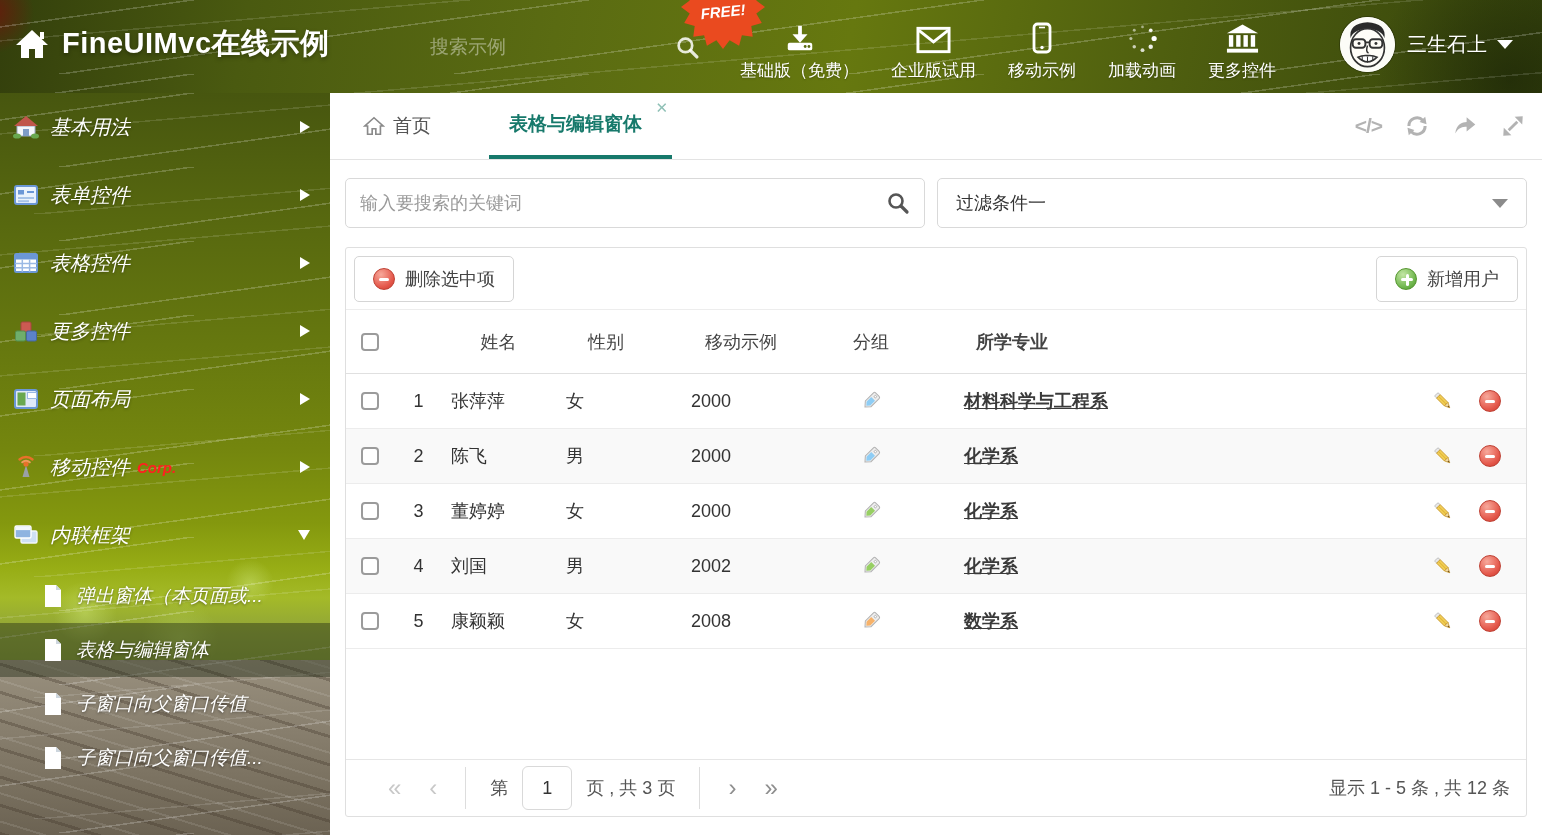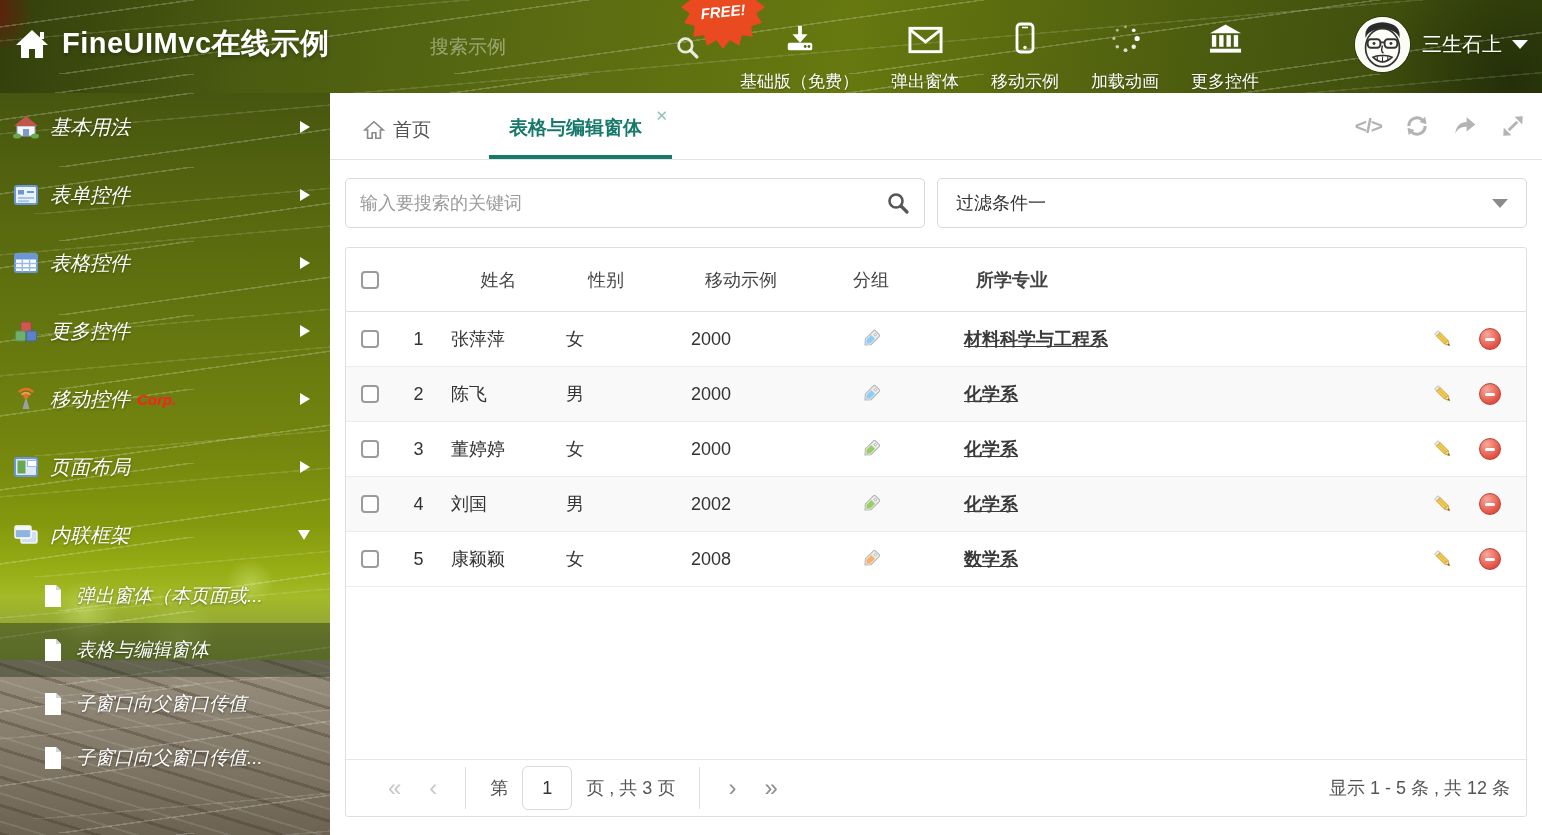--- a/index.html
+++ b/index.html
@@ -29,23 +29,23 @@
   .hsearch input { flex:1; background:transparent; border:none; outline:none; color:rgba(255,255,255,.9); font-size:19px; }
   .hsearch input::placeholder { color:rgba(255,255,255,.42); }
   .hsearch .mag { width:25px; height:25px; color:rgba(255,255,255,.85); flex:0 0 auto; }
 
   .free-badge { position:absolute; left:681px; top:-35px; width:84px; height:84px; pointer-events:none; }
   .free-badge span { position:absolute; left:0; top:38px; width:84px; text-align:center; color:#fff; font-size:15px; font-weight:bold; transform:rotate(-6deg); font-style:italic; }
 
   .hnav { position:absolute; left:724px; top:20px; display:flex; align-items:flex-start; }
   .hnav-item { display:flex; flex-direction:column; align-items:center; color:#fff; cursor:pointer; padding:0 16px; }
   .hnav-item .hicon { height:34px; display:flex; align-items:flex-end; justify-content:center; }
-  .hnav-item .hlabel { margin-top:16px; font-size:17px; white-space:nowrap; text-shadow:0 1px 2px rgba(0,0,0,.3); }
-
-  .user { position:absolute; right:14px; top:17px; display:flex; align-items:center; cursor:pointer; }
+  .hnav-item .hlabel { margin-top:5px; font-size:17px; white-space:nowrap; text-shadow:0 1px 2px rgba(0,0,0,.3); }
+
+  .user { position:absolute; right:29px; top:17px; display:flex; align-items:center; cursor:pointer; }
   .avatar { width:55px; height:55px; border-radius:50%; overflow:hidden; background:#fcfcf8; display:inline-flex; box-shadow:0 0 0 1px rgba(0,0,0,.25); }
   .user-name { color:#fff; font-size:20px; margin:0 10px 0 12px; text-shadow:0 1px 2px rgba(0,0,0,.3); }
   .caret-down { width:0; height:0; border-left:8px solid transparent; border-right:8px solid transparent; border-top:9px solid #fff; }
 
   
   .sidebar {
     position:absolute; top:93px; left:0; width:330px; height:742px; z-index:4; overflow:hidden;
     background:
       radial-gradient(circle 45px at 85px 520px, rgba(215,240,130,.40), rgba(215,240,130,0) 70%),
       radial-gradient(circle 34px at 250px 490px, rgba(220,245,150,.35), rgba(220,245,150,0) 70%),
@@ -64,21 +64,21 @@
   .arrow-r { margin-left:auto; width:0; height:0; border-left:10px solid #fff; border-top:6px solid transparent; border-bottom:6px solid transparent; }
   .arrow-d { margin-left:auto; width:0; height:0; border-top:10px solid #fff; border-left:6px solid transparent; border-right:6px solid transparent; }
   .sub-item { height:54px; display:flex; align-items:center; padding:0 12px 0 43px; color:#fff; font-size:19px; cursor:pointer; text-shadow:0 1px 3px rgba(0,0,0,.45); white-space:nowrap; }
   .sub-item.selected { background:rgba(30,40,18,.42); }
   .file-icon { width:20px; height:24px; margin-right:13px; flex:0 0 auto; display:inline-flex; }
 
   
   .main { position:absolute; top:93px; left:330px; width:1212px; height:742px; background:#fff; z-index:4; }
 
   .tabbar { position:relative; height:67px; border-bottom:1px solid #e3e3e3; display:flex; align-items:stretch; }
-  .tab { display:flex; align-items:center; font-size:19px; cursor:pointer;margin-top:8px; }
+  .tab { display:flex; align-items:center; font-size:19px; cursor:pointer; }
   .tab-home { margin-left:33px; color:#555; }
   .tab-home .th-icon { width:22px; height:22px; margin-right:8px; color:#8a8a8a; display:inline-flex; }
   .tab-active { position:relative; margin-left:58px; padding:0 30px 0 20px; color:#17796b; font-weight:bold; border-bottom:4px solid #17796b; }
   .tab-close { position:absolute; top:7px; right:4px; font-size:15px; font-weight:bold; color:#8fc0b6; line-height:1; cursor:pointer; }
   .tab-tools { position:absolute; right:16px; top:0; height:100%; display:flex; align-items:center; gap:22px; color:#b3b3b3; }
   .tool-ic { width:26px; height:26px; display:inline-flex; cursor:pointer; }
   .code-ic { font-size:21px; font-weight:bold; letter-spacing:-1px; cursor:pointer; }
 
   .content { padding:18px 15px 0; }
   .filter-row { display:flex; gap:12px; margin-bottom:19px; }
@@ -180,21 +180,21 @@
         </span>
         <span class="hlabel">基础版（免费）</span>
       </div>
       <div class="hnav-item">
         <span class="hicon">
           <svg viewBox="0 0 36 28" width="35" height="28">
               <rect x="2" y="2" width="32" height="24" fill="none" stroke="#fff" stroke-width="3"></rect>
               <path d="M3 4 L18 16 L33 4" fill="none" stroke="#fff" stroke-width="3"></path>
             </svg>
         </span>
-        <span class="hlabel">弹出窗体</span>
+        <span class="hlabel">企业版试用</span>
       </div>
       <div class="hnav-item">
         <span class="hicon">
           <svg viewBox="0 0 20 32" width="20" height="32">
               <rect x="2" y="2" width="16" height="28" rx="3.5" fill="none" stroke="#fff" stroke-width="2.8"></rect>
               <line x1="7" y1="5.5" x2="13" y2="5.5" stroke="#fff" stroke-width="1.6"></line>
               <circle cx="10" cy="25.5" r="1.7" fill="#fff"></circle>
             </svg>
         </span>
         <span class="hlabel">移动示例</span>
@@ -310,40 +310,40 @@
               <rect x="13.5" y="13" width="10" height="10" rx="1.5" fill="#5b82c8" stroke="#44689f"></rect>
             </svg>
         </span>
         <span>更多控件</span>
         <span class="arrow-r"></span>
       </div>
 
       <div class="side-item">
         <span class="sicon">
           <svg viewBox="0 0 26 26">
+              <rect x="2" y="4" width="22" height="18" rx="2" fill="#dfe9f8" stroke="#6b97d6" stroke-width="2"></rect>
+              <rect x="4.5" y="6.5" width="8" height="13" fill="#69a84f"></rect>
+              <rect x="14.5" y="6.5" width="9" height="6" fill="#fff" stroke="#9bb9e4"></rect>
+            </svg>
+        </span>
+        <span>页面布局</span>
+        <span class="arrow-r"></span>
+      </div>
+
+      <div class="side-item">
+        <span class="sicon">
+          <svg viewBox="0 0 26 26">
               <polygon points="13,11 16.5,23 9.5,23" fill="#9aa0a6"></polygon>
               <circle cx="13" cy="10" r="2.6" fill="#e8712a"></circle>
               <path d="M6.5 5.5 a9.5 9.5 0 0 1 13 0" stroke="#e8712a" stroke-width="2.4" fill="none" stroke-linecap="round"></path>
               <path d="M9.3 8.2 a5.5 5.5 0 0 1 7.4 0" stroke="#f09a5e" stroke-width="2.2" fill="none" stroke-linecap="round"></path>
             </svg>
         </span>
         <span>移动控件</span>
         <span class="corp-badge">Corp.</span>
-        <span class="arrow-r"></span>
-      </div>
-
-      <div class="side-item">
-        <span class="sicon">
-          <svg viewBox="0 0 26 26">
-              <rect x="2" y="4" width="22" height="18" rx="2" fill="#dfe9f8" stroke="#6b97d6" stroke-width="2"></rect>
-              <rect x="4.5" y="6.5" width="8" height="13" fill="#69a84f"></rect>
-              <rect x="14.5" y="6.5" width="9" height="6" fill="#fff" stroke="#9bb9e4"></rect>
-            </svg>
-        </span>
-        <span>页面布局</span>
         <span class="arrow-r"></span>
       </div>
 
       <div class="side-item">
         <span class="sicon">
           <svg viewBox="0 0 26 26">
               <rect x="8" y="9" width="16" height="12" rx="1.5" fill="#cfe0f4" stroke="#f2f6fb" stroke-width="1.4"></rect>
               <rect x="2" y="4" width="16" height="12" rx="1.5" fill="#8fb4e0" stroke="#fff" stroke-width="1.4"></rect>
               <rect x="2.7" y="4.7" width="14.6" height="3.4" fill="#fff" opacity=".9"></rect>
             </svg>
@@ -450,20 +450,30 @@
           </span>
         </div>
         <div class="select-box">
           <span>过滤条件一</span>
           <span class="sel-caret"></span>
         </div>
       </div>
 
       <div class="panel">
 
+        <div class="grid-toolbar">
+          <button class="btn btn-delete">
+            <span class="circle-minus"></span>
+            <span>删除选中项</span>
+          </button>
+          <button class="btn btn-add">
+            <span class="circle-plus"></span>
+            <span>新增用户</span>
+          </button>
+        </div>
 
         <div class="thead">
           <div class="cell col-check">
               <span class="checkbox"></span>
             </div>
           <div class="cell col-num"></div>
           <div class="cell col-name">姓名</div>
           <div class="cell col-gender">性别</div>
           <div class="cell col-year">移动示例</div>
           <div class="cell col-group">分组</div>

